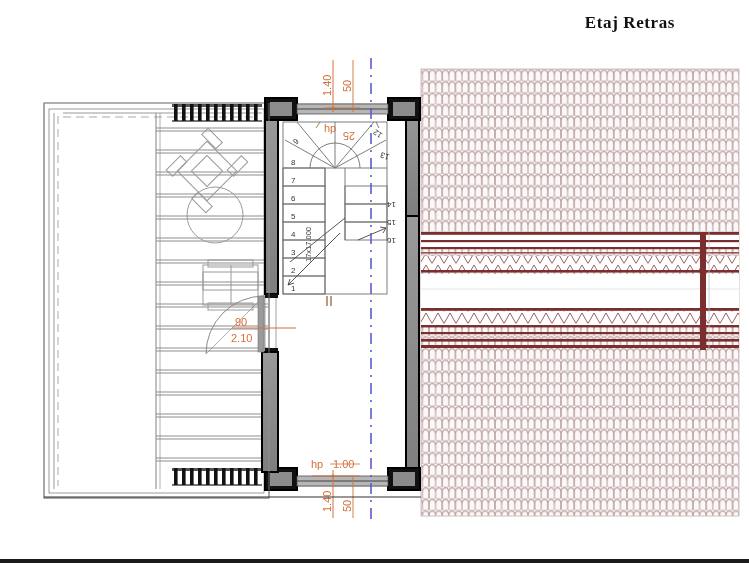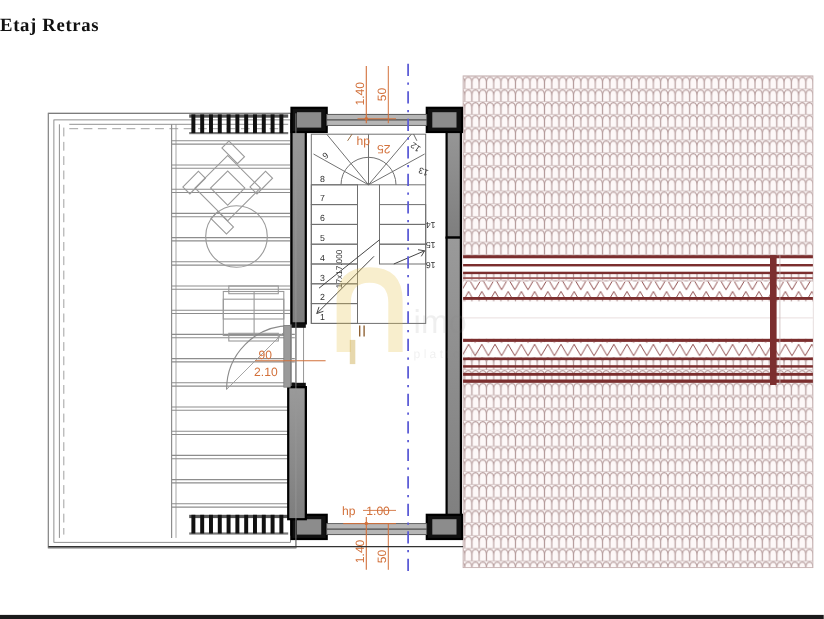--- a/index.html
+++ b/index.html
@@ -28,21 +28,21 @@
     bottom: 0;
     width: 749px;
     height: 4px;
     background: #1b1b1b;
   }
   #title {
     position: absolute;
     left: 0;
     top: 13px;
     width: 675px;
-    text-align: left;
+    text-align: right;
     font-family: "Liberation Serif", serif;
     font-weight: bold;
     font-size: 17px;
     letter-spacing: 0.6px;
     color: #111111;
   }
   #plan {
     position: absolute;
     left: 0;
     top: 0;
@@ -422,24 +422,15 @@
       <line x1="44" y1="103" x2="44" y2="498"></line>
       <line x1="269" y1="103" x2="269" y2="498"></line>
     </g>
 
     <g>
       <line x1="44" y1="497" x2="421" y2="497" stroke="#333" stroke-width="1.2"></line>
     </g>
 
   </svg>
 
-  <div id="watermark">
-    <svg width="250" height="110" viewBox="0 0 250 110">
-      <path d="M48,95 L48,48 Q48,18 78,18 Q108,18 108,48 L108,95 L95,95 L95,50
-               Q95,32 78,32 Q61,32 61,50 L61,95 Z" fill="#e8c85a" opacity="0.30"></path>
-      <rect x="60" y="84" width="5" height="22" fill="#c9a84a" opacity="0.45"></rect>
-      <text x="118" y="78" font-family="Liberation Sans, sans-serif" font-size="30" fill="#8a8a8a" opacity="0.13">imo</text>
-      <text x="118" y="100" font-family="Liberation Sans, sans-serif" font-size="11" letter-spacing="3" fill="#8a8a8a" opacity="0.12">platform</text>
-    </svg>
-  </div>
 
   <div class="bottom-edge"></div>
 </div>
 
 </body></html>

